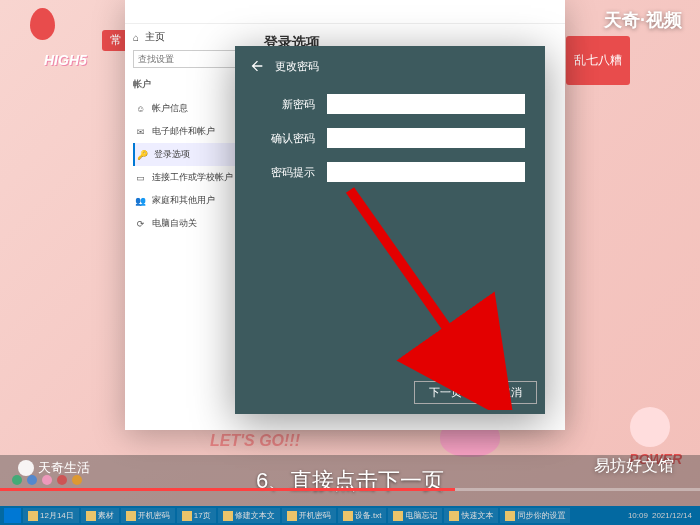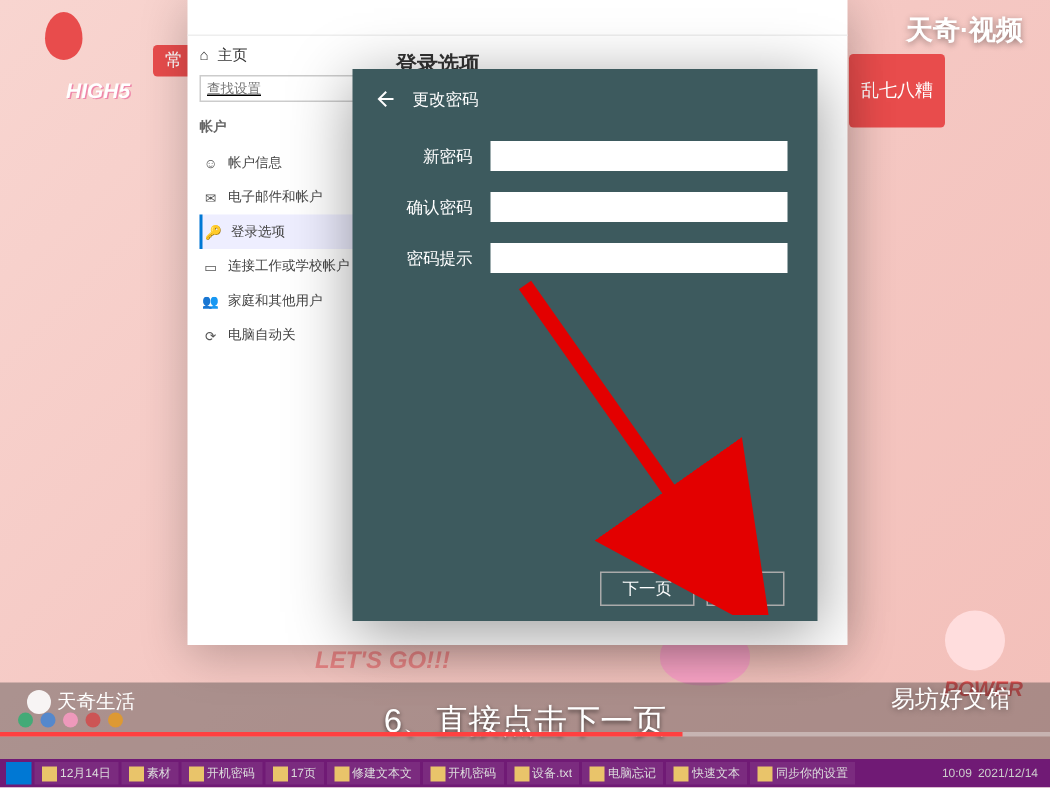--- a/index.html
+++ b/index.html
@@ -26,21 +26,21 @@
 
 .settings-window {
   position: absolute; top: 0; left: 125px; width: 440px; height: 430px;
   background: #fff; box-shadow: 0 6px 30px rgba(0,0,0,0.25);
   font-size: 10px; color: #333;
 }
 .settings-top { height: 24px; border-bottom: 1px solid #eee; display:flex; align-items:center; padding: 0 8px; gap: 8px; }
 .settings-body { display: flex; height: calc(100% - 24px); }
 .settings-nav { width: 125px; padding: 6px 8px; }
 .nav-home { display: flex; align-items: center; gap: 6px; font-size: 10px; margin-bottom: 6px; }
-.nav-search { width: 100%; height: 18px; border: 1px solid #ccc; font-size: 9px; padding: 0 4px; margin-bottom: 10px; text-decoration: underline; }
+.nav-search { width: 100%; height: 18px; border: 1px solid #ccc; font-size: 9px; padding: 0 4px; margin-bottom: 10px; }
 .nav-cat { font-size: 9px; color: #666; margin-bottom: 6px; font-weight: bold; }
 .nav-item { display: flex; align-items: center; gap: 6px; padding: 5px 2px; font-size: 9px; color: #444; cursor: pointer; }
 .nav-item.active { border-left: 2px solid #0078d4; background: #eef; }
 .nav-item .ico { width: 11px; height: 11px; display: inline-flex; align-items: center; justify-content: center; color: #555; }
 .settings-main { flex: 1; padding: 10px 14px; }
 .settings-h1 { font-size: 14px; font-weight: 600; margin-bottom: 4px; }
 .settings-sub { font-size: 9px; color: #666; }
 
 .modal {
   position: absolute; top: 46px; left: 235px; width: 310px; height: 368px;
@@ -48,34 +48,34 @@
   display: flex; flex-direction: column;
 }
 .modal-head { display: flex; align-items: center; gap: 8px; padding: 10px 12px; }
 .modal-back { width: 20px; height: 20px; display: flex; align-items:center; justify-content:center; cursor: pointer; border-radius:50%; }
 .modal-back svg { fill: #fff; }
 .modal-title { font-size: 11px; }
 .modal-body { padding: 8px 20px; flex: 1; }
 .form-row { display: flex; align-items: center; margin-bottom: 14px; gap: 12px; }
 .form-label { width: 60px; font-size: 11px; text-align: right; }
 .form-input { flex: 1; height: 20px; background: #fff; border: none; padding: 0 4px; font-size: 11px; }
-.modal-foot { display: flex; justify-content: flex-end; gap: 8px; padding: 10px 22px; }
+.modal-foot { display: flex; justify-content: flex-end; gap: 8px; padding: 10px 8px; }
 .modal-btn { background: transparent; border: 1px solid #aaa; color: #fff; font-size: 11px; padding: 3px 14px; cursor: pointer; }
 
 .arrow { position: absolute; top: 180px; left: 335px; z-index: 30; pointer-events: none; }
 
 .caption-bar { position: absolute; bottom: 18px; left: 0; right: 0; height: 52px; background: rgba(60,60,60,0.4); display:flex; align-items:center; justify-content:center; z-index:40; }
 .caption-text { color: #fff; font-size: 22px; text-shadow: 0 1px 3px rgba(0,0,0,0.6); }
 
 .playbar { position: absolute; bottom: 34px; left: 0; right: 0; height: 3px; background: rgba(255,255,255,0.35); z-index: 45; }
 .playbar-fill { height: 100%; width: 65%; background: #ff4040; }
 .dots { position: absolute; bottom: 40px; left: 12px; display:flex; gap:5px; z-index:46;}
 .dot { width:10px; height:10px; border-radius:50%; }
 
-.taskbar { position: absolute; bottom: 0; left: 0; right: 0; height: 19px; background: #701a75; display: flex; align-items: center; padding: 0 4px; gap: 2px; z-index: 48; }
+.taskbar { position: absolute; bottom: 0; left: 0; right: 0; height: 19px; background: #0369a1; display: flex; align-items: center; padding: 0 4px; gap: 2px; z-index: 48; }
 .tb-start { width: 17px; height: 15px; background: #0078d4; }
 .tb-item { height: 15px; padding: 0 5px; background: rgba(255,255,255,0.08); color: #ddd; font-size: 8px; display:flex; align-items:center; gap:2px; cursor:pointer; }
 .tb-item .tic { width: 10px; height: 10px; background: #e9c46a; }
 .tb-spacer { flex: 1; }
 .tb-tray { display:flex; align-items:center; gap:4px; color:#ccc; font-size:8px; padding-right: 4px;}
 </style>
 </head>
 <body>
 
 <div class="desktop">

